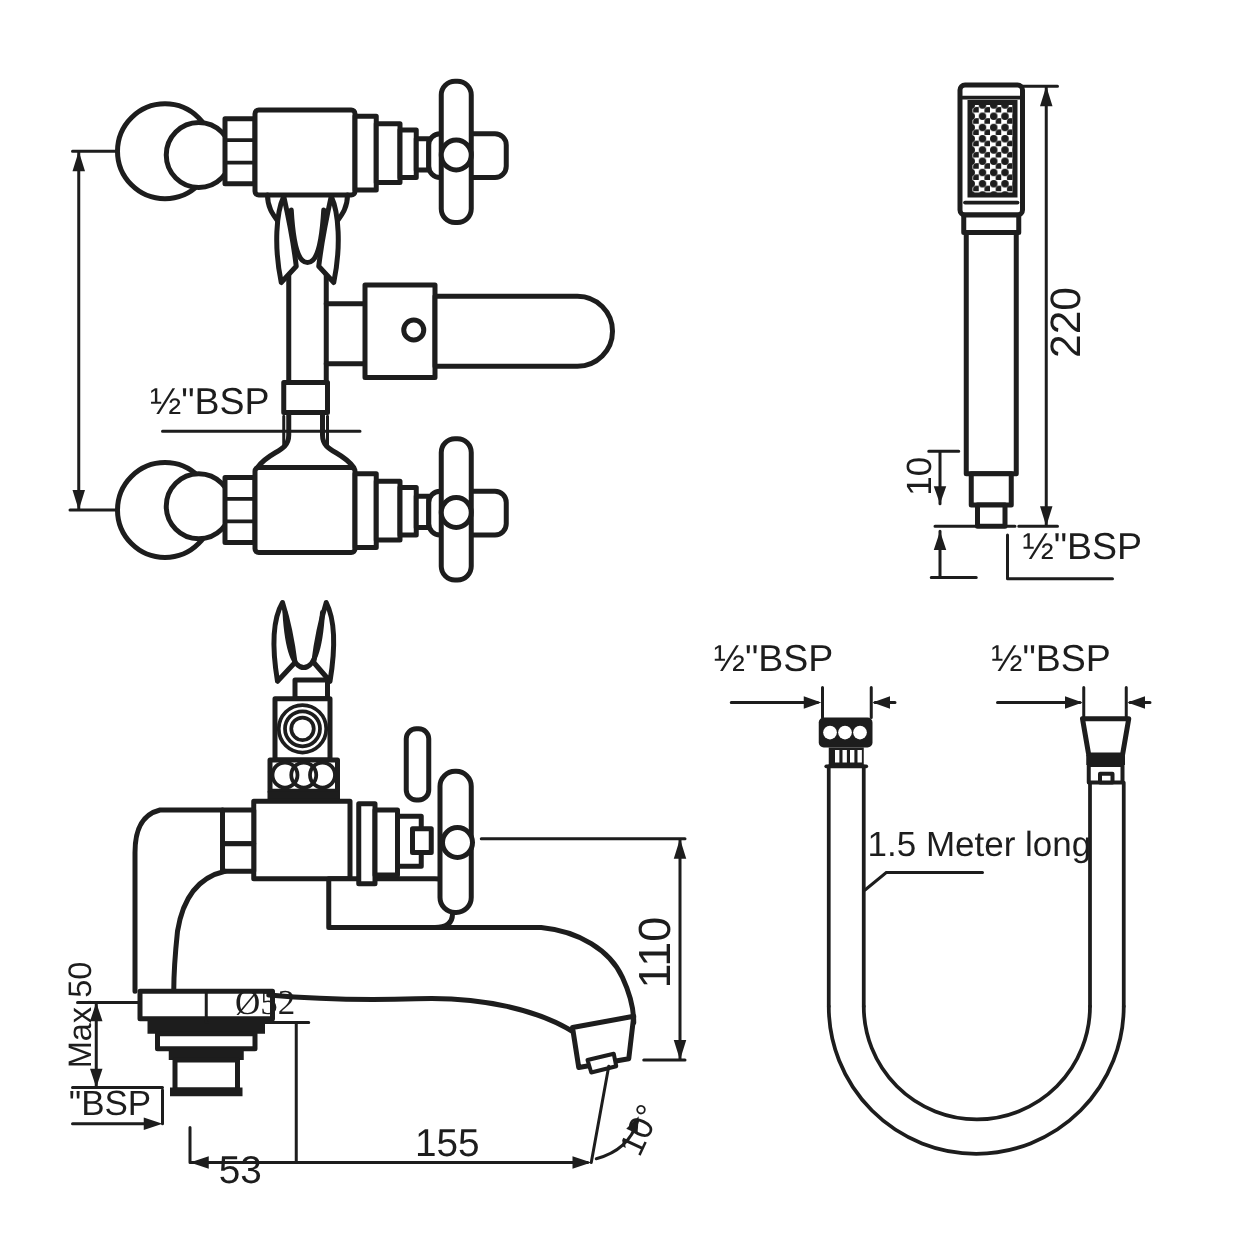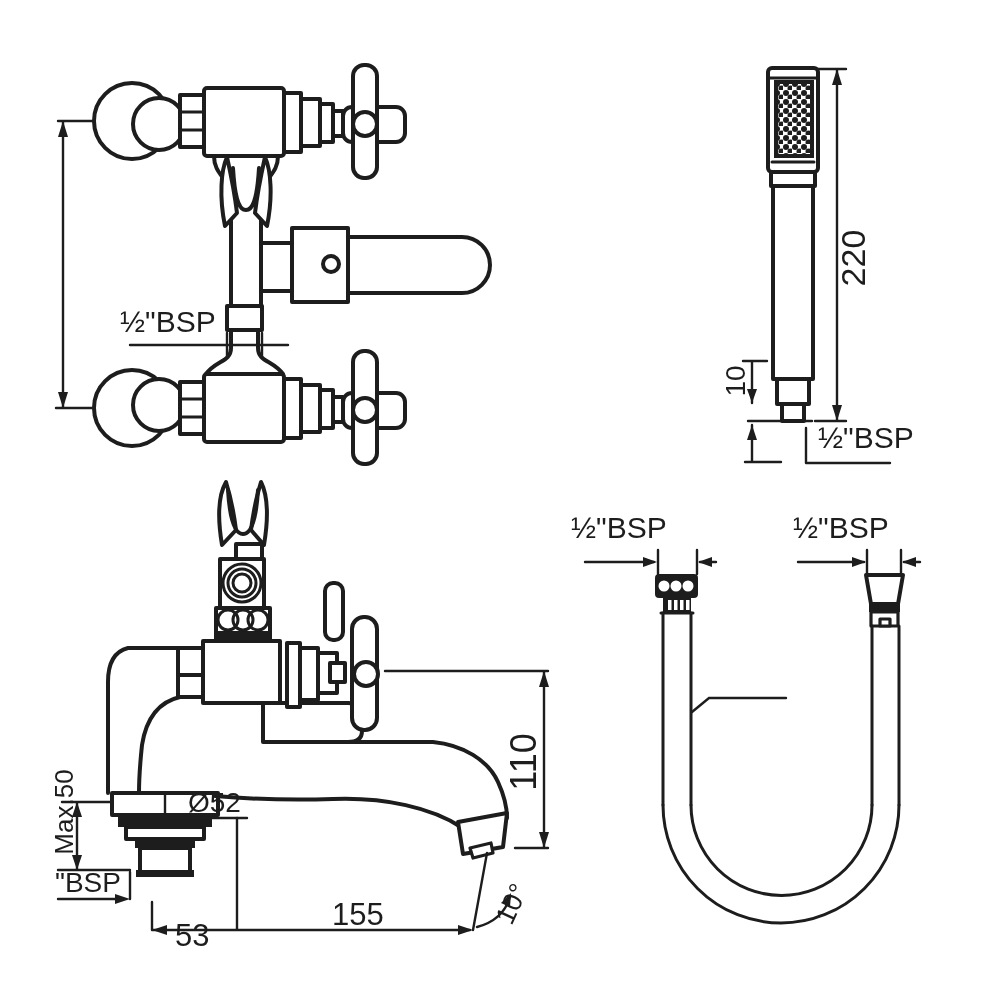--- a/index.html
+++ b/index.html
@@ -206,24 +206,25 @@
 <div class="lbl rot" style="left:813px;top:238px;width:80px;height:40px;line-height:40px;font-size:34px;">220</div>
 
 <div class="lbl rot" style="left:706px;top:361px;width:60px;height:40px;line-height:40px;font-size:28px;">10</div>
 
 <div class="lbl" style="left:818px;top:423px;font-size:30px;">½"BSP</div>
 
 <div class="lbl" style="left:571px;top:513px;font-size:30px;">½"BSP</div>
 
 <div class="lbl" style="left:793px;top:513px;font-size:30px;">½"BSP</div>
 
+<div class="lbl" style="left:694px;top:662px;font-size:28px;">1.5 Meter long</div>
 
 <div class="lbl rot" style="left:479px;top:742px;width:90px;height:40px;line-height:40px;font-size:36px;">110</div>
 
-<div class="lbl" style="left:188px;top:789px;font-size:28px;">Ø52</div>
+<div class="lbl" style="left:188px;top:789px;font-size:28px;font-family:Liberation Serif, serif;">Ø52</div>
 
 <div class="lbl rot" style="left:9px;top:797px;width:110px;height:30px;line-height:30px;font-size:26px;">Max.50</div>
 
 <div class="lbl" style="left:55px;top:869px;font-size:28px;">"BSP</div>
 
 <div class="lbl" style="left:175px;top:920px;font-size:31px;">53</div>
 
 <div class="lbl" style="left:332px;top:899px;font-size:31px;">155</div>
 
 <div class="lbl" style="left:482px;top:889px;width:60px;height:30px;line-height:30px;font-size:27px;transform:rotate(-65deg);text-align:center;">10°</div>

